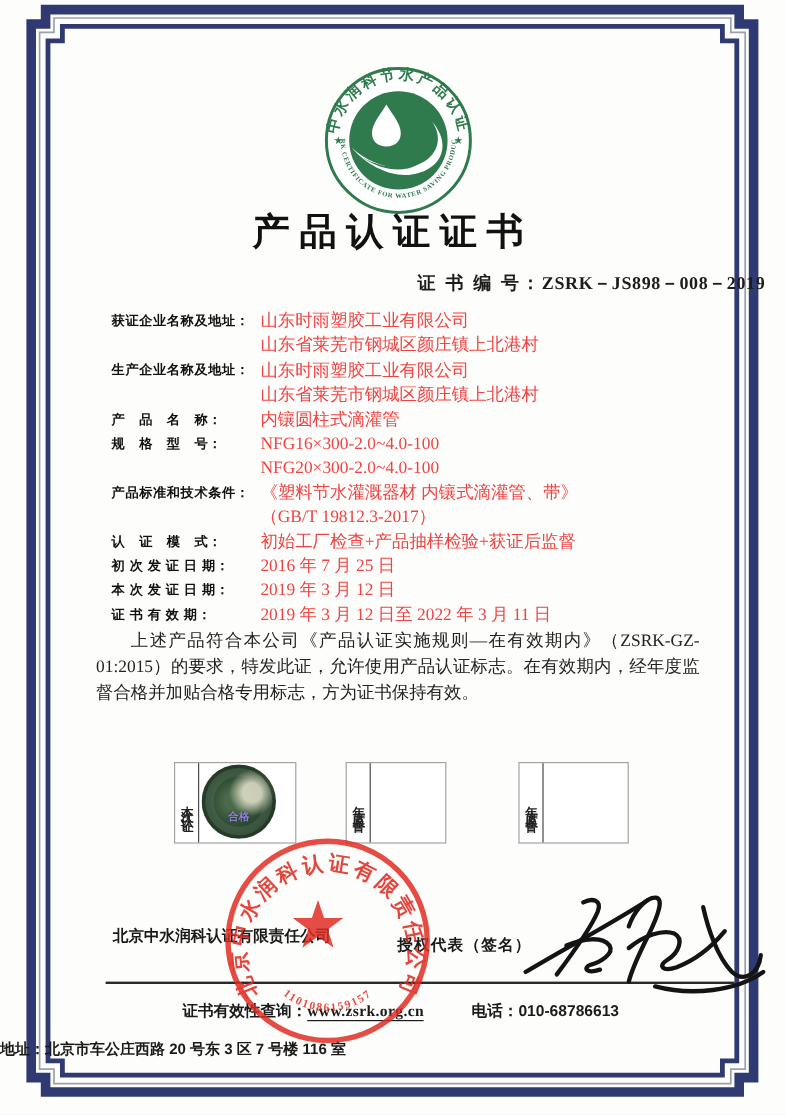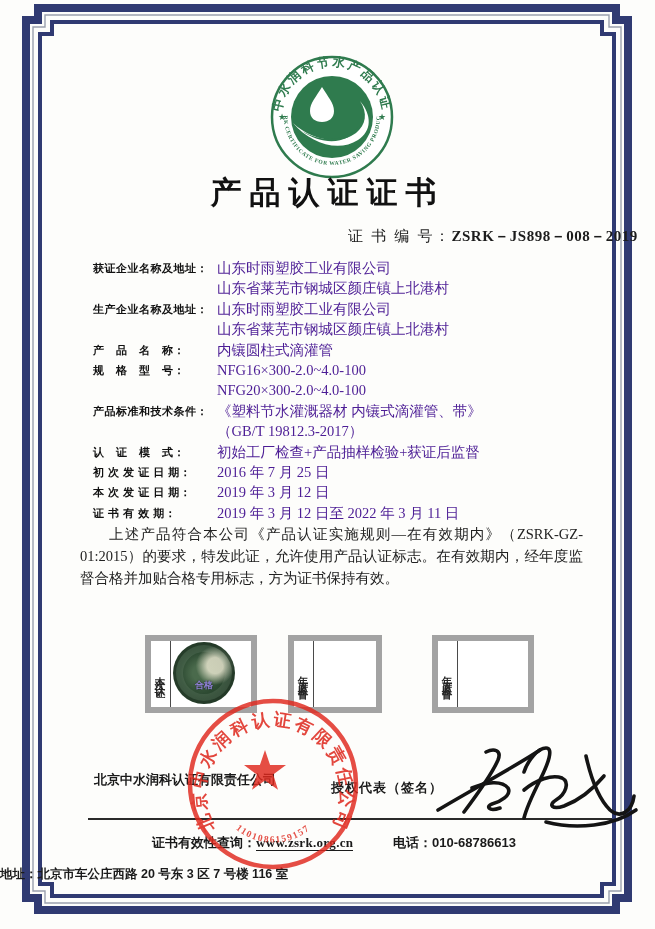--- a/index.html
+++ b/index.html
@@ -11,37 +11,37 @@
   #border-svg{position:absolute;left:0;top:0;width:655px;height:929px;}
   .abs{position:absolute;}
   
   #title{
     left:0; top:172px; width:100%; text-align:center;
     font-family:"Liberation Sans", sans-serif; font-weight:700;
     font-size:31px; letter-spacing:8px; color:#111;
   }
   
   #certno{left:348px; top:227px; font-size:15px; white-space:nowrap;}
-  #certno .lab{font-family:"Liberation Sans", sans-serif; font-weight:400; letter-spacing:2px;text-align:center;}
+  #certno .lab{font-family:"Liberation Sans", sans-serif; font-weight:700; letter-spacing:2px;text-align:center;}
   #certno .val{font-weight:600; letter-spacing:.5px;}
   
   #fields{left:93px; top:258px; width:480px;}
   .frow{display:flex; line-height:20.4px; white-space:nowrap;}
   .flabel{
     flex:0 0 124px; font-family:"Liberation Sans", sans-serif;
     font-weight:700; font-size:11px; color:#111; letter-spacing:.5px;
   }
-  .fval{font-size:14.5px; color:#4c1d95;}
+  .fval{font-size:14.5px; color:#ef4444;}
   
   #statement{
     left:80px; top:523px; width:503px; font-size:14.5px; line-height:1.52;
     text-indent:2em; text-align:justify; color:#222;
   }
   
-  .cbox{top:635px; height:66px; border:6px solid #a3a3a3; background:#fff; display:flex;}
+  .cbox{top:635px; height:66px; border:1px solid #a3a3a3; background:#fff; display:flex;}
   .cbox .vlabel{
     width:19px; border-right:1px solid #4a4a4a;
     writing-mode:vertical-rl; text-orientation:upright;
     font-family:"Liberation Sans", sans-serif; font-size:10.5px; font-weight:700;
     letter-spacing:4px; color:#222; display:flex; align-items:center; justify-content:center;
     padding-top:4px;
   }
   .cbox .ccell{position:relative; flex:1;}
   #sticker{
     position:absolute; left:2px; top:1px; width:62px; height:62px; border-radius:50%;

